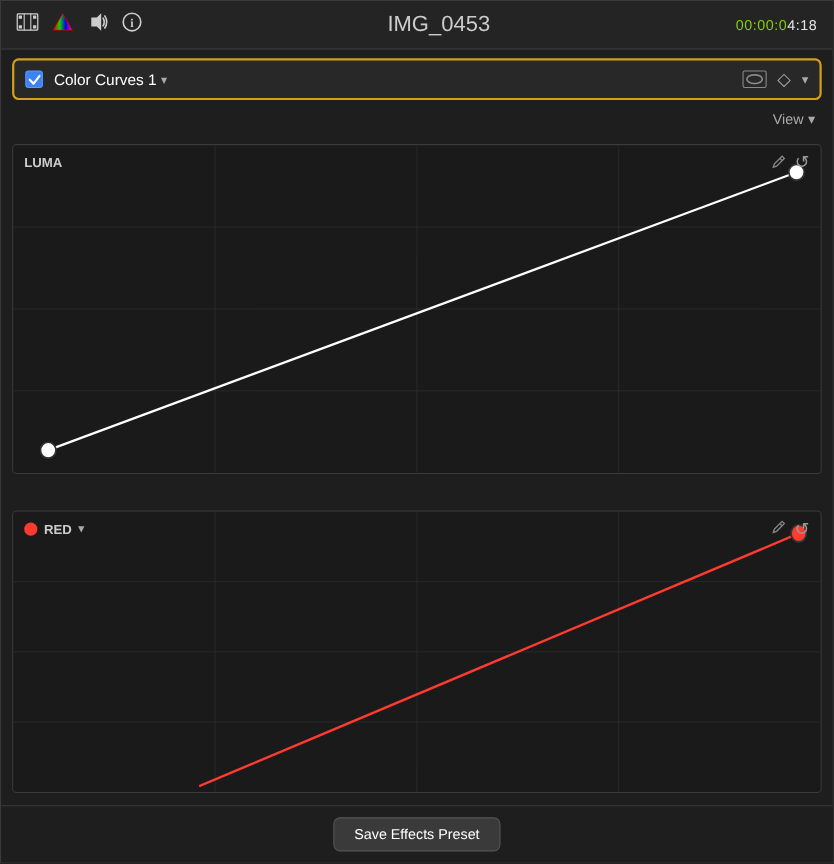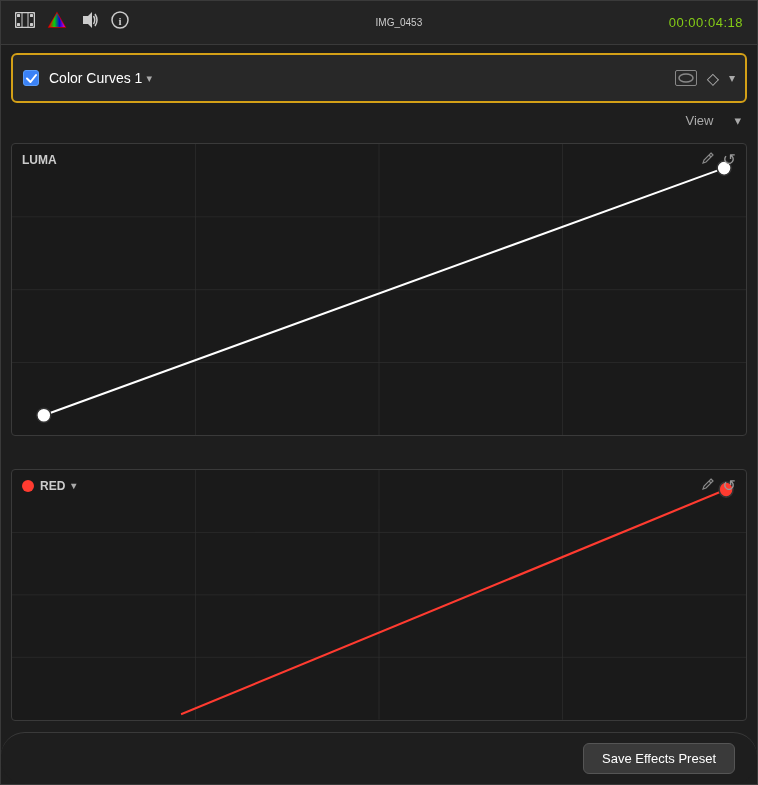--- a/index.html
+++ b/index.html
@@ -41,21 +41,21 @@
     }
 
     .toolbar-icon {
       color: #cccccc;
       font-size: 18px;
       cursor: pointer;
     }
 
     .toolbar-title {
       color: #cccccc;
-      font-size: 10px;
+      font-size: 20px;
       font-weight: 500;
     }
 
     .toolbar-time {
       color: #888888;
       font-size: 13px;
       letter-spacing: 0.5px;
     }
 
     .toolbar-time span {
@@ -64,21 +64,21 @@
 
     
     .effect-header {
       display: flex;
       align-items: center;
       padding: 6px 10px;
       margin: 8px 10px;
       border: 2px solid #d4a017;
       border-radius: 6px;
       background: #282828;
-      height: 50px;
+      height: 38px;
       flex-shrink: 0;
     }
 
     .effect-checkbox {
       width: 16px;
       height: 16px;
       background: #3b82f6;
       border: 1px solid #5a9cf8;
       border-radius: 3px;
       display: flex;
@@ -134,21 +134,21 @@
     .view-row {
       display: flex;
       justify-content: flex-end;
       padding: 2px 16px 4px;
       flex-shrink: 0;
     }
 
     .view-btn {
       display: flex;
       align-items: flex-start;
-      gap: 21px;
+      gap: 4px;
       color: #aaaaaa;
       font-size: 13px;
       cursor: pointer;
     }
 
     
     .curves-container {
       flex: 1;
       display: flex;
       flex-direction: column;
@@ -213,28 +213,27 @@
       position: absolute;
       top: 0;
       left: 0;
       width: 100%;
       height: 100%;
     }
 
     
     .bottom-bar {
       display: flex;
-      justify-content: flex-end;
-      align-items: center;
-      padding: 8px 22px;
+      justify-content: center;
+      align-items: center;
+      padding: 8px 6px;
       background: #1e1e1e;
       border-top: 1px solid #3a3a3a;
       height: 52px;
       flex-shrink: 0;
-      border-radius: 24px;
     }
 
     .save-preset-btn {
       background: #3a3a3a;
       color: #ffffff;
       border: 1px solid #555555;
       border-radius: 6px;
       padding: 7px 18px;
       font-size: 13px;
       cursor: pointer;
@@ -291,21 +290,21 @@
       </span>
       <span class="toolbar-icon">
         <svg width="18" height="18" viewBox="0 0 18 18" fill="none">
           <circle cx="9" cy="9" r="8" stroke="#cccccc" stroke-width="1.5"></circle>
           <text x="9" y="13.5" text-anchor="middle" fill="#cccccc" font-size="11" font-weight="bold" font-family="serif">i</text>
         </svg>
       </span>
     </div>
     <span class="toolbar-title">IMG_0453</span>
     <div class="toolbar-time">
-      <span>00:00:0</span><span style="color:#84cc16">4:18</span>
+      <span>00:00:0</span><span style="color:#e5e5e5">4:18</span>
     </div>
   </div>
 
   <div class="effect-header">
     <div class="effect-checkbox">
       <svg viewBox="0 0 11 9" fill="none">
         <polyline points="1,4.5 4.5,8 10,1" stroke="white" stroke-width="2" stroke-linecap="round" stroke-linejoin="round"></polyline>
       </svg>
     </div>
     <div class="effect-name">

